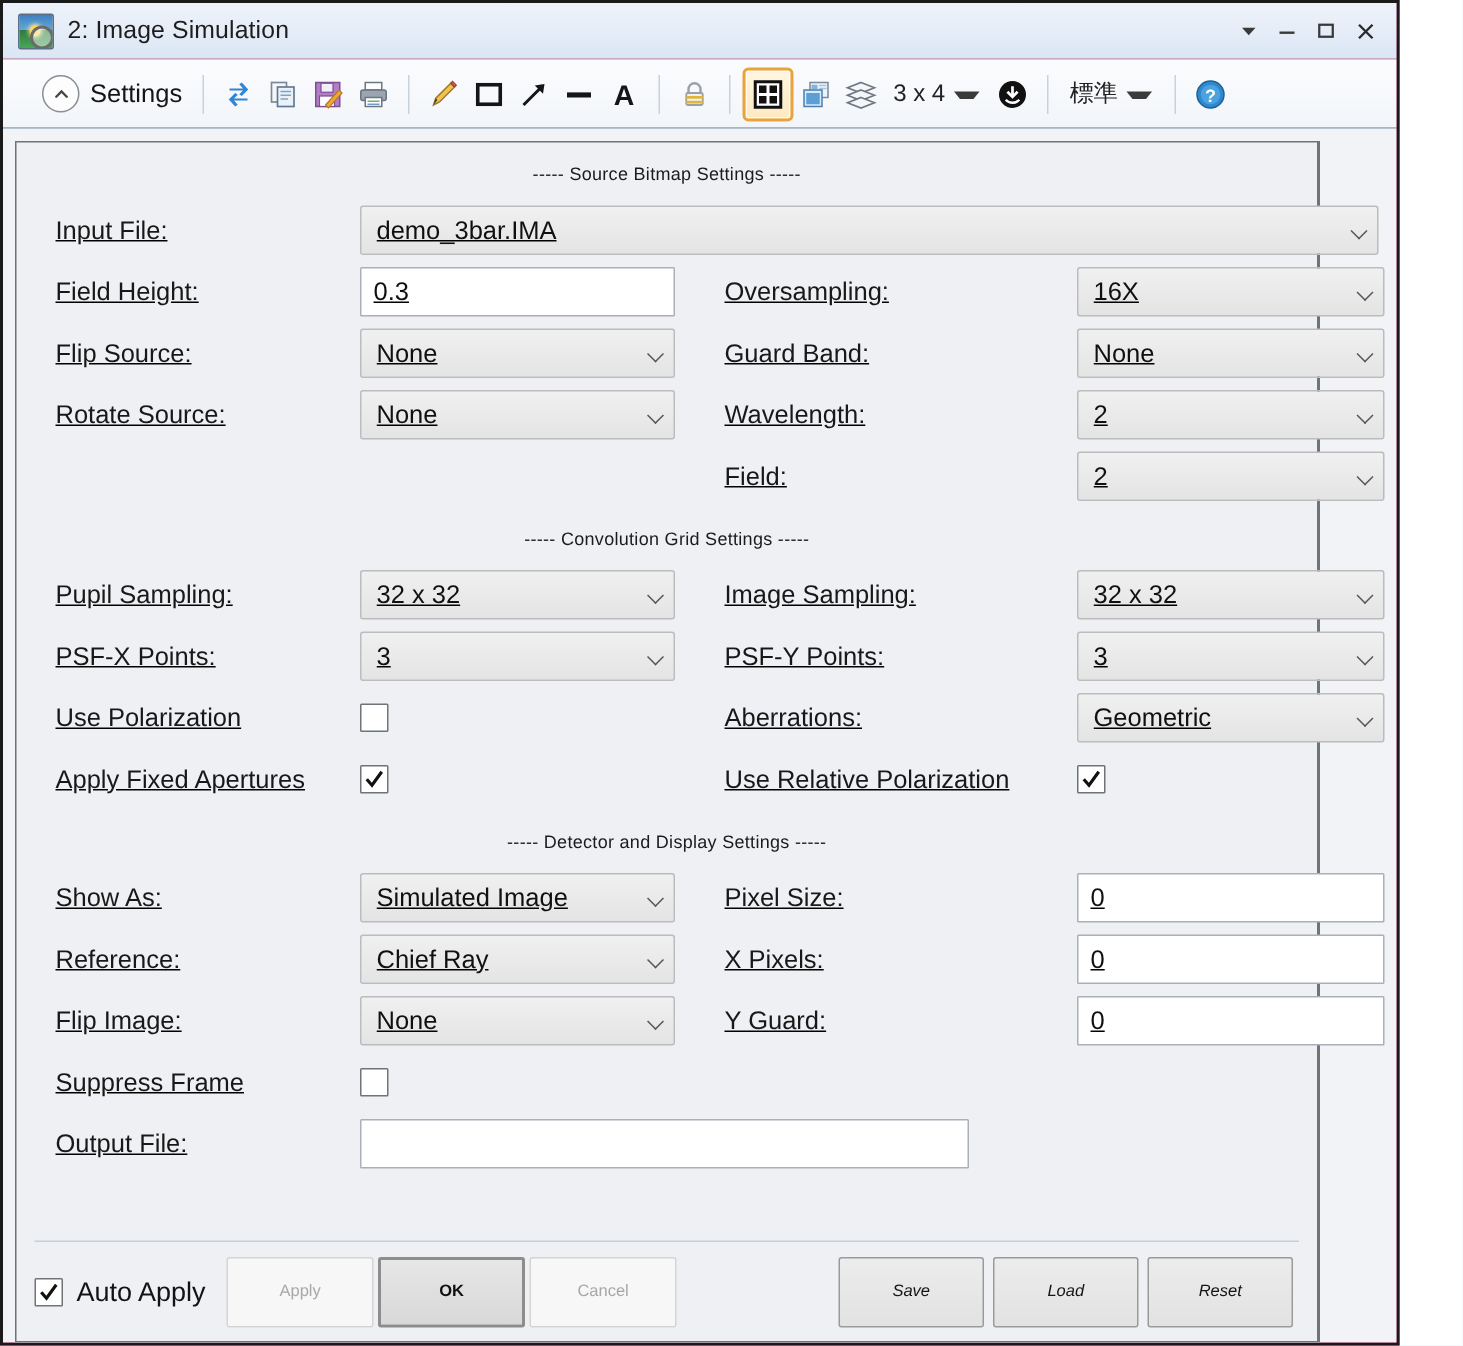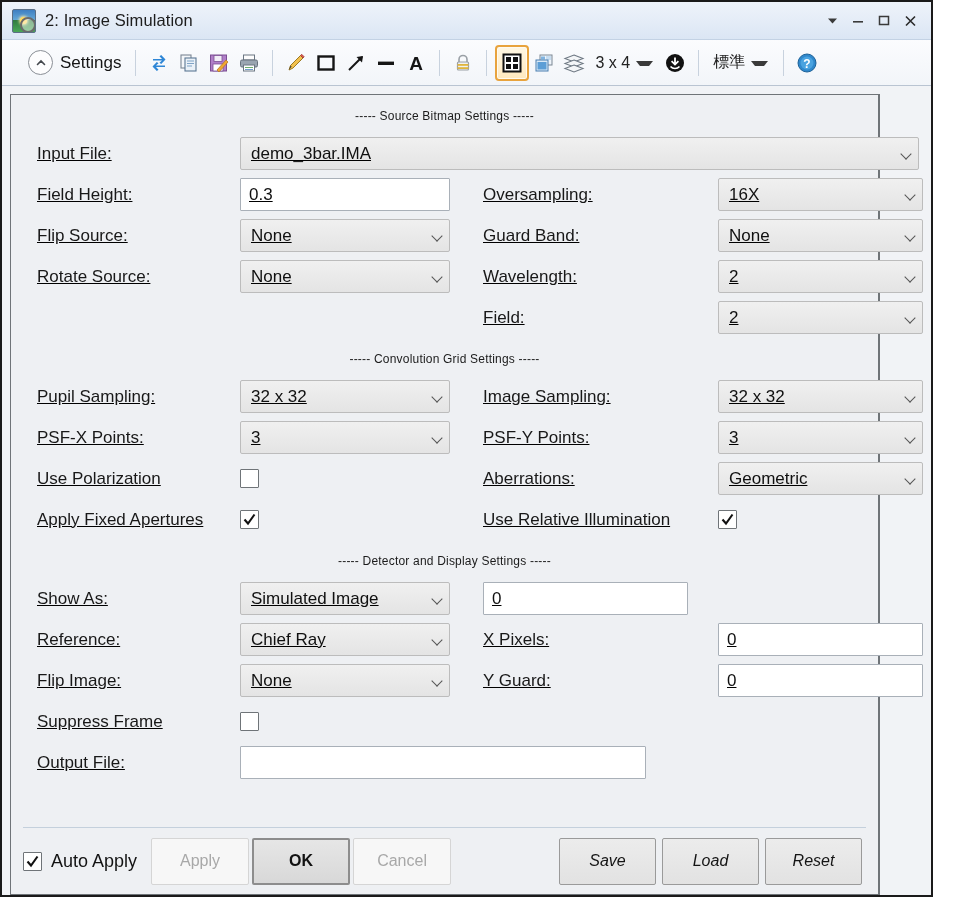--- a/index.html
+++ b/index.html
@@ -135,21 +135,21 @@
   .divider{height:1px;background:#c4d0dc;margin:6px 12px 0 12px;}
   .footer{
     flex:0 0 66px;height:66px;display:flex;align-items:center;
     padding:0 16px 0 12px;box-sizing:border-box;gap:0;
   }
   .autoapply{display:flex;align-items:center;gap:9px;margin-right:14px;cursor:default;}
   .autoapply .lbl2{font-size:18px;color:#131313;}
   .btn{
     height:47px;box-sizing:border-box;
     display:flex;align-items:center;justify-content:center;
-    font-size:16px;color:#141414;cursor:default;
+    font-size:11px;color:#141414;cursor:default;
     background:linear-gradient(to bottom,#fafafa,#efefef);
     border:1px solid #bdbdbd;border-radius:2px;
   }
   .btn.w98{width:98px;flex:0 0 98px;}
   .btn.w97{width:97px;flex:0 0 97px;}
   .btn.disabled{color:#a8a8a8;background:#f7f7f7;border-color:#d5d5d5;}
   .btn.primary{
     background:linear-gradient(to bottom,#e6e6e6,#d8d8d8);
     border:2px solid #8d8d8d;color:#111;font-weight:bold;
   }
@@ -470,41 +470,42 @@
         <div class="row">
           <div class="lbl col-l-lbl">Apply Fixed Apertures</div>
           <div class="col-l-ctl">
             <div class="chk">
               <svg width="15" height="15" viewBox="0 0 15 15">
                   <path d="M2.5 7.5 L6 11.5 L12.5 2.5" stroke="#111" stroke-width="2.1" fill="none"></path>
                 </svg>
             </div>
           </div>
           <div class="col-gap"></div>
-          <div class="lbl col-r-lbl">Use Relative Illumination</div>
+          <div class="lbl col-r-lbl">Use Relative Polarization</div>
           <div class="col-r-ctl">
             <div class="chk">
               <svg width="15" height="15" viewBox="0 0 15 15">
                   <path d="M2.5 7.5 L6 11.5 L12.5 2.5" stroke="#111" stroke-width="2.1" fill="none"></path>
                 </svg>
             </div>
           </div>
         </div>
 
         <div class="section-head">----- Detector and Display Settings -----</div>
 
         <div class="row">
           <div class="lbl col-l-lbl">Show As:</div>
           <div class="col-l-ctl">
             <div class="combo">
               <span class="val">Simulated Image</span>
               <span class="chev"></span>
             </div>
           </div>
           <div class="col-gap"></div>
+          <div class="lbl col-r-lbl">Pixel Size:</div>
           <div class="col-r-ctl">
             <div class="tbox">0</div>
           </div>
         </div>
 
         <div class="row">
           <div class="lbl col-l-lbl">Reference:</div>
           <div class="col-l-ctl">
             <div class="combo">
               <span class="val">Chief Ray</span>

